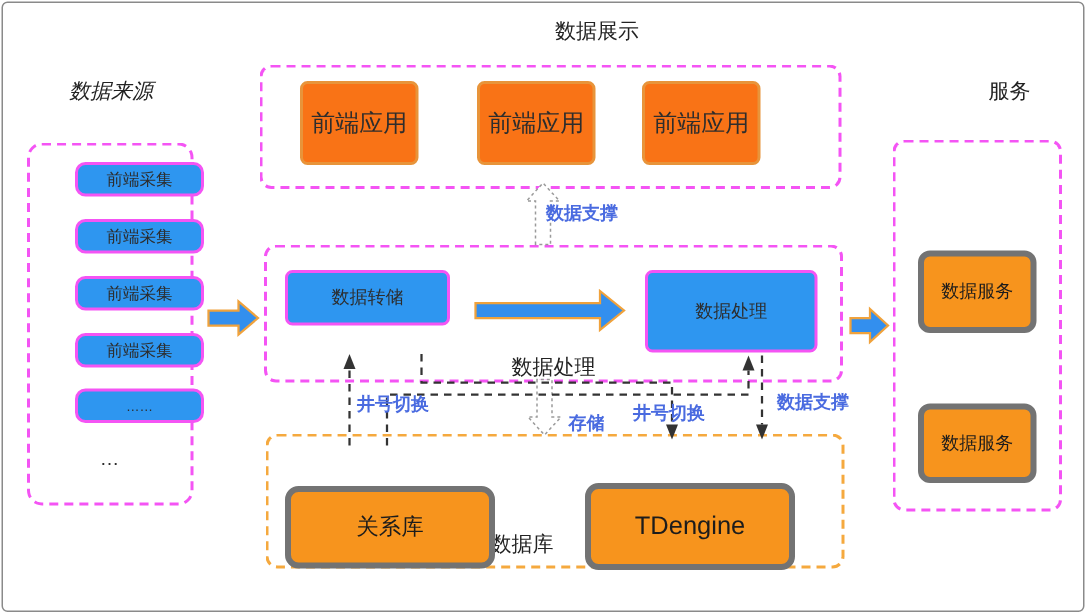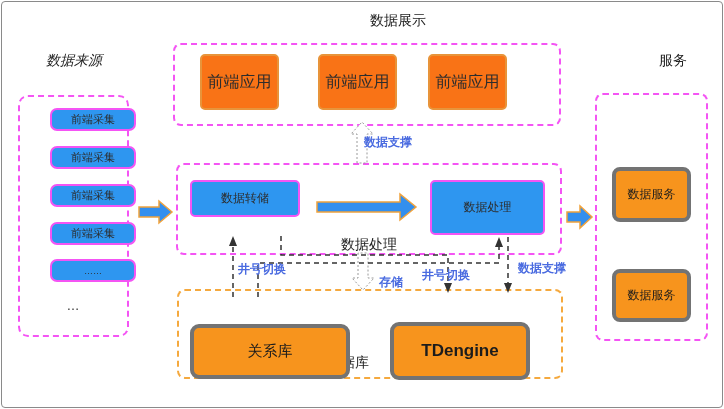--- a/index.html
+++ b/index.html
@@ -43,22 +43,22 @@
 <div class="dashed-box" style="left:173px;top:43px;width:384px;height:79px;border-radius:8px;"></div>
 <div class="node green-node" style="left:200px;top:54px;width:79px;height:56px;">前端应用</div>
 <div class="node green-node" style="left:318px;top:54px;width:79px;height:56px;">前端应用</div>
 <div class="node green-node" style="left:428px;top:54px;width:79px;height:56px;">前端应用</div>
 
 <div class="dashed-box" style="left:176px;top:163px;width:382px;height:88px;border-radius:8px;"></div>
 <div class="node blue-node" style="left:190px;top:180px;width:110px;height:37px;">数据转储</div>
 <div class="node blue-node" style="left:430px;top:180px;width:115px;height:55px;">数据处理</div>
 
 <div class="dashed-box orange" style="left:177px;top:289px;width:382px;height:86px;border-radius:8px;"></div>
-<div class="node orange-node" style="left:190px;top:297px;width:160px;height:55px;">关系库</div>
-<div class="node orange-node latin" style="left:390px;top:295px;width:140px;height:58px;font-weight:bold;">TDengine</div>
+<div class="node orange-node" style="left:190px;top:297px;width:140px;height:55px;">关系库</div>
+<div class="node orange-node latin" style="left:390px;top:295px;width:140px;height:58px;">TDengine</div>
 
 <div class="dashed-box" style="left:595px;top:93px;width:109px;height:244px;border-radius:8px;"></div>
 <div class="node orange-node small" style="left:612px;top:140px;width:79px;height:55px;">数据服务</div>
 <div class="node orange-node small" style="left:612px;top:242px;width:79px;height:53px;">数据服务</div>
 
 <svg width="724" height="409" viewBox="0 0 724 409">
 
   <polygon points="139,207 159,207 159,201 172,212 159,223 159,217 139,217" fill="#338fee" stroke="#f0a23c" stroke-width="1.5"></polygon>
   <polygon points="317,202 400,202 400,194 416,207 400,220 400,212 317,212" fill="#338fee" stroke="#f0a23c" stroke-width="1.5"></polygon>
   <polygon points="567,212 580,212 580,206 592,217 580,228 580,222 567,222" fill="#338fee" stroke="#f0a23c" stroke-width="1.5"></polygon>

